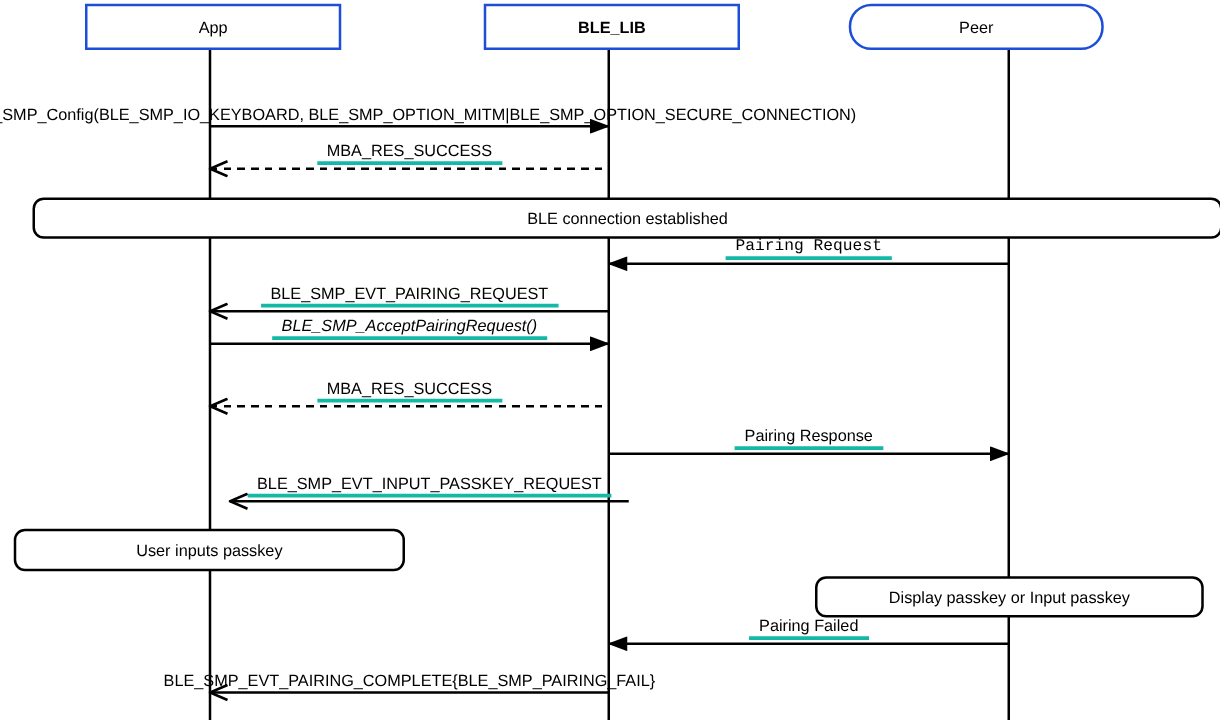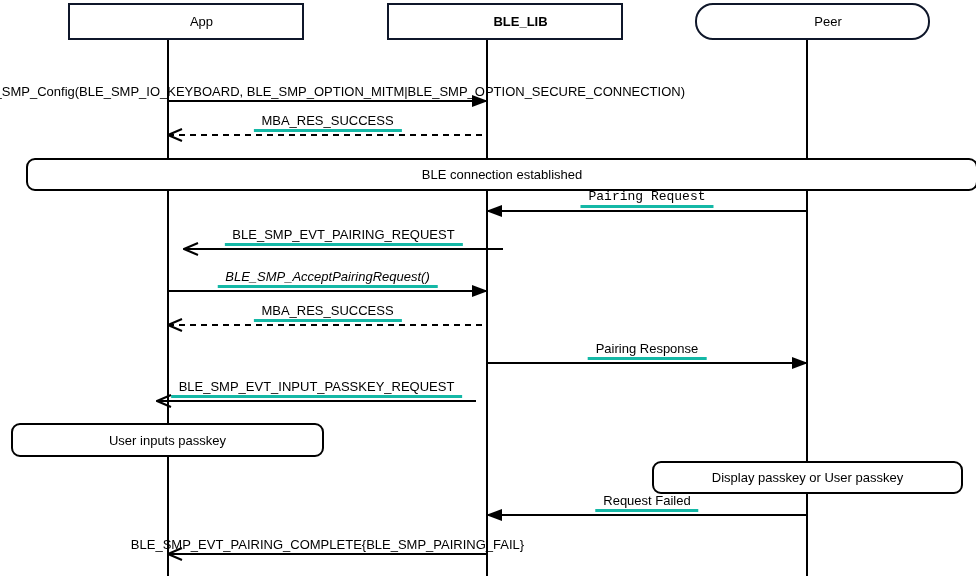--- a/index.html
+++ b/index.html
@@ -20,27 +20,26 @@
     top: 40px;
     width: 2px;
     height: 536px;
     background: #000;
   }
   .actor-box {
     position: absolute;
     top: 3px;
     height: 33px;
     background: #fff;
-    border: 2px solid #0f172a;
+    border: 2px solid #1d4ed8;
     display: flex;
     align-items: center;
     justify-content: center;
     font-size: 13px;
     color: #000;
-    padding-left: 31px;
   }
   .note {
     position: absolute;
     background: #fff;
     border: 2px solid #000;
     border-radius: 9px;
     display: flex;
     align-items: center;
     justify-content: center;
     font-size: 13px;
@@ -94,33 +93,33 @@
       <div class="lifeline" style="left: 486px;"></div>
       <div class="lifeline" style="left: 806px;"></div>
     </div>
   <div id="layer-actors">
       <div class="actor-box" style="left: 68px; width: 201px;">
         <span>App</span>
       </div>
       <div class="actor-box" style="left: 387px; width: 201px; font-weight: bold;">
         <span>BLE_LIB</span>
       </div>
-      <div class="actor-box" style="left: 695px; width: 200px; border-radius: 18px;">
+      <div class="actor-box" style="left: 679px; width: 200px; border-radius: 18px;">
         <span>Peer</span>
       </div>
     </div>
   <div id="layer-notes">
       <div class="note" style="left: 11px; top: 158px; width: 948px; height: 29px; margin-left: 15px;">
         <span>BLE connection established</span>
       </div>
       <div class="note" style="left: 11px; top: 423px; width: 309px; height: 30px; justify-content: center;">
         <span>User inputs passkey</span>
       </div>
       <div class="note" style="left: 652px; top: 461px; width: 307px; height: 29px;">
-        <span>Display passkey or User passkey</span>
+        <span>Display passkey or Input passkey</span>
       </div>
     </div>
   <div id="layer-messages">
       <div class="msg" style="left: 168px; top: 100px; width: 319px;">
         <div class="line"></div>
         <span class="msg-label nounderline">BLE_SMP_Config(BLE_SMP_IO_KEYBOARD, BLE_SMP_OPTION_MITM|BLE_SMP_OPTION_SECURE_CONNECTION)</span>
         <svg class="head right filled" width="16" height="12" viewBox="0 0 16 12">
           <path d="M0 0 L16 6 L0 12 Z" fill="#000000"></path>
         </svg>
       </div>
@@ -131,58 +130,58 @@
           <path d="M15 1 L1 7 L15 13" fill="none" stroke="#000000" stroke-width="2"></path>
         </svg>
       </div>
       <div class="msg" style="left: 487px; top: 210px; width: 320px; font-family: Liberation Mono, monospace;">
         <div class="line"></div>
         <span class="msg-label">Pairing Request</span>
         <svg class="head left filled" width="16" height="12" viewBox="0 0 16 12">
           <path d="M16 0 L0 6 L16 12 Z" fill="#000000"></path>
         </svg>
       </div>
-      <div class="msg" style="left: 184px; top: 248px; width: 319px;">
+      <div class="msg" style="left: 168px; top: 248px; width: 319px;">
         <div class="line"></div>
         <span class="msg-label">BLE_SMP_EVT_PAIRING_REQUEST</span>
         <svg class="head left open" width="16" height="14" viewBox="0 0 16 14">
           <path d="M15 1 L1 7 L15 13" fill="none" stroke="#000000" stroke-width="2"></path>
         </svg>
       </div>
-      <div class="msg" style="left: 168px; top: 290px; width: 319px; font-style: italic;">
+      <div class="msg" style="left: 168px; top: 274px; width: 319px; font-style: italic;">
         <div class="line"></div>
         <span class="msg-label">BLE_SMP_AcceptPairingRequest()</span>
         <svg class="head right filled" width="16" height="12" viewBox="0 0 16 12">
           <path d="M0 0 L16 6 L0 12 Z" fill="#000000"></path>
         </svg>
       </div>
       <div class="msg" style="left: 168px; top: 324px; width: 319px;">
         <div class="line dashed"></div>
         <span class="msg-label">MBA_RES_SUCCESS</span>
         <svg class="head left open" width="16" height="14" viewBox="0 0 16 14">
           <path d="M15 1 L1 7 L15 13" fill="none" stroke="#000000" stroke-width="2"></path>
         </svg>
       </div>
       <div class="msg" style="left: 487px; top: 362px; width: 320px; text-align: center;">
         <div class="line"></div>
         <span class="msg-label">Pairing Response</span>
         <svg class="head right filled" width="16" height="12" viewBox="0 0 16 12">
           <path d="M0 0 L16 6 L0 12 Z" fill="#000000"></path>
         </svg>
       </div>
-      <div class="msg" style="left: 157px; top: 400px; width: 319px;">
+      <div class="msg" style="left: 184px; top: 400px; width: 319px;">
         <div class="line"></div>
         <span class="msg-label">BLE_SMP_EVT_INPUT_PASSKEY_REQUEST</span>
         <svg class="head left open" width="16" height="14" viewBox="0 0 16 14">
           <path d="M15 1 L1 7 L15 13" fill="none" stroke="#000000" stroke-width="2"></path>
         </svg>
       </div>
       <div class="msg" style="left: 487px; top: 514px; width: 320px;">
         <div class="line"></div>
-        <span class="msg-label">Request Failed</span>
+        <span class="msg-label">Pairing Failed</span>
         <svg class="head left filled" width="16" height="12" viewBox="0 0 16 12">
           <path d="M16 0 L0 6 L16 12 Z" fill="#000000"></path>
         </svg>
       </div>
       <div class="msg" style="left: 168px; top: 553px; width: 319px; text-decoration: underline;">
         <div class="line"></div>
         <span class="msg-label nounderline">BLE_SMP_EVT_PAIRING_COMPLETE{BLE_SMP_PAIRING_FAIL}</span>
         <svg class="head left open" width="16" height="14" viewBox="0 0 16 14">
           <path d="M15 1 L1 7 L15 13" fill="none" stroke="#000000" stroke-width="2"></path>
         </svg>

